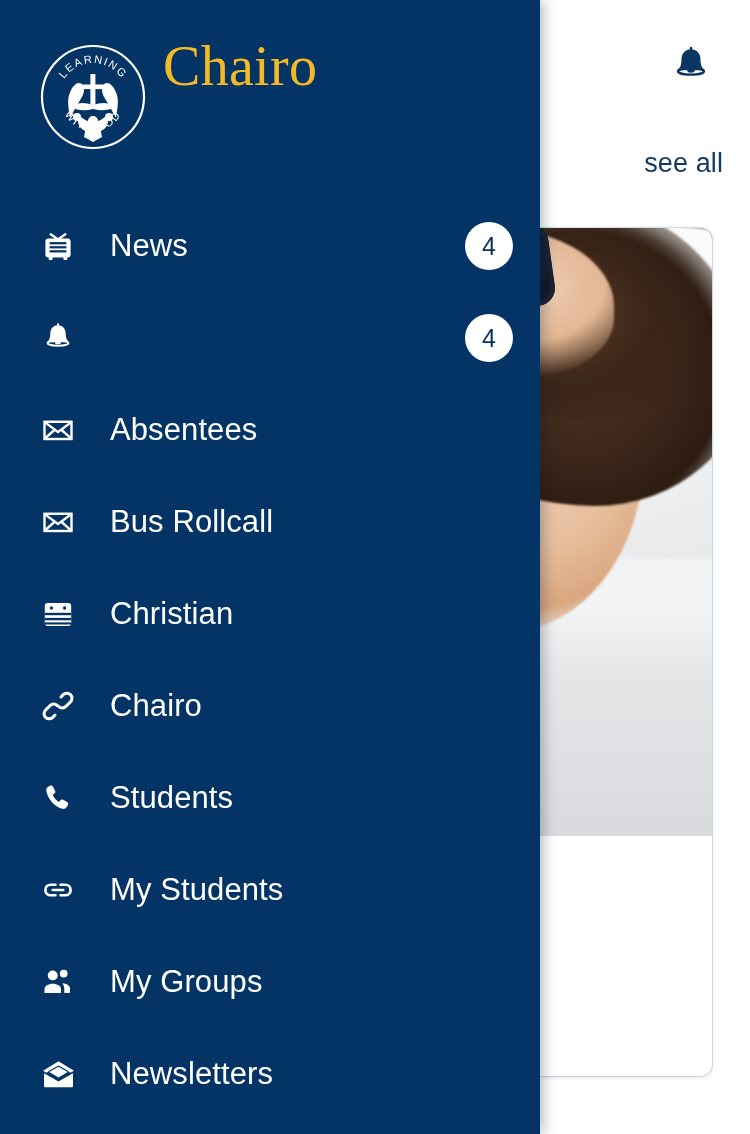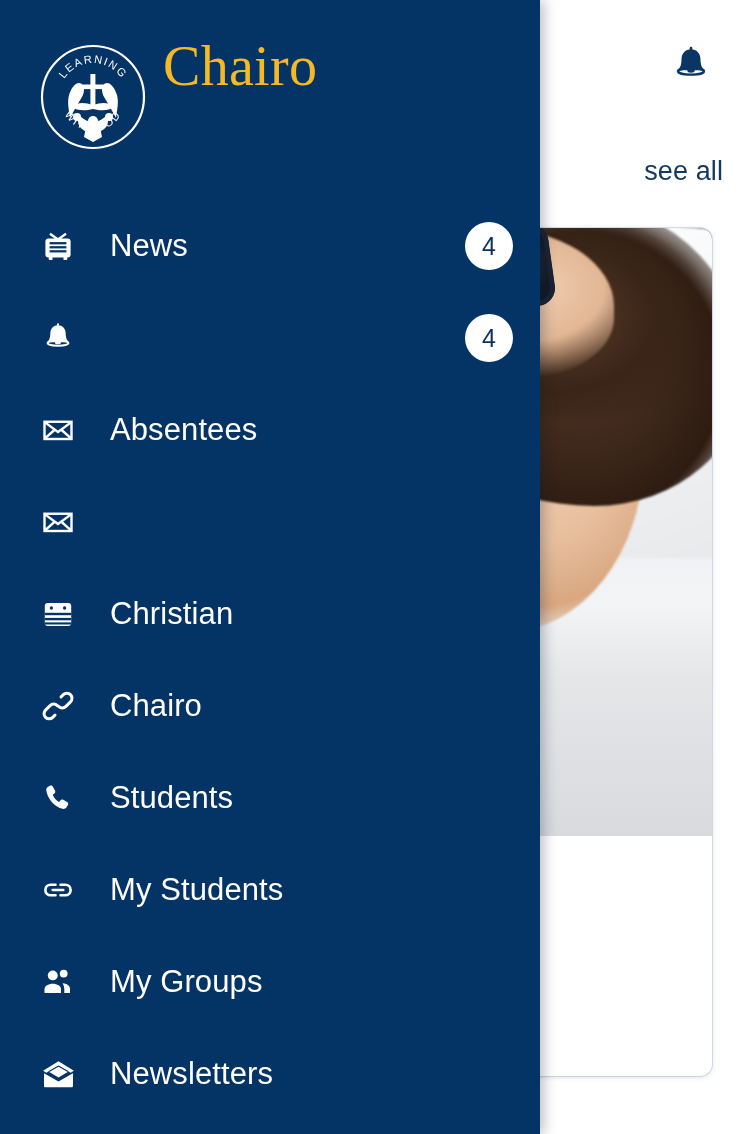--- a/index.html
+++ b/index.html
@@ -15,21 +15,21 @@
   .content {
     position:absolute; left:0; top:0; width:750px; height:1134px;
     background:#ffffff;
   }
   .bell-btn {
     position:absolute; right:36px; top:42px;
     width:46px; height:46px;
     display:flex; align-items:center; justify-content:center;
   }
   .see-all {
-    position:absolute; right:27px; top:158px;
+    position:absolute; right:27px; top:150px;
     font-size:27px; color:#12395f; letter-spacing:.1px;
     line-height:1;
   }
   .news-card {
     position:absolute; left:464px; top:228px;
     width:248px; height:848px;
     background:#ffffff;
     border-radius:12px;
     box-shadow:0 1px 5px rgba(40,60,90,.18), 0 0 0 1px rgba(215,225,238,.85);
     overflow:hidden;
@@ -304,20 +304,21 @@
         <span class="mi-label">Absentees</span>
       </div>
 
       <div class="menu-item">
         <span class="mi-icon">
           <svg width="36" height="36" viewBox="0 0 24 24" fill="none" stroke="#ffffff" stroke-width="1.6">
             <rect x="3" y="6.5" width="18" height="11.5"></rect>
             <path d="M3.3 6.9L12 13.3l8.7-6.4M3.3 17.6L9.6 12M20.7 17.6L14.4 12"></path>
           </svg>
         </span>
+        <span class="mi-label">Bus Rollcall</span>
       </div>
 
       <div class="menu-item">
         <span class="mi-icon">
           <svg width="36" height="36" viewBox="0 0 24 24" fill="#ffffff">
             <rect x="3.2" y="4.6" width="17.6" height="15.4" rx="2"></rect>
             <circle cx="7.6" cy="8" r="1.1" fill="#043465"></circle>
             <circle cx="16.4" cy="8" r="1.1" fill="#043465"></circle>
             <rect x="3.2" y="11.2" width="17.6" height="1.6" fill="#043465"></rect>
             <rect x="3.2" y="14.6" width="17.6" height="1.6" fill="#043465"></rect>

